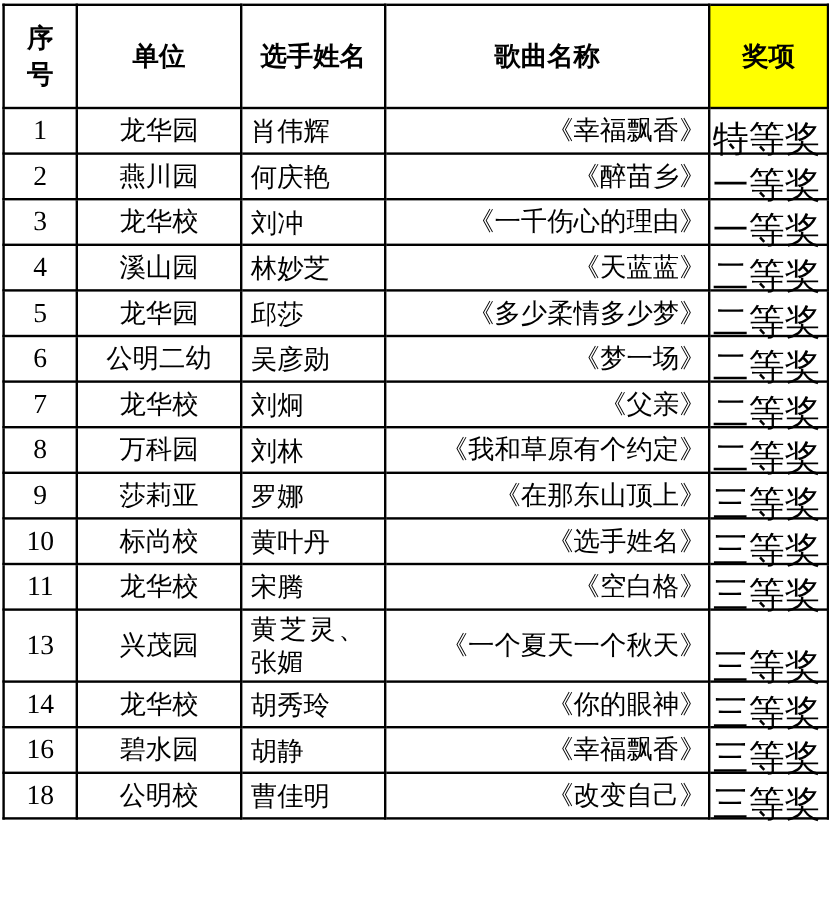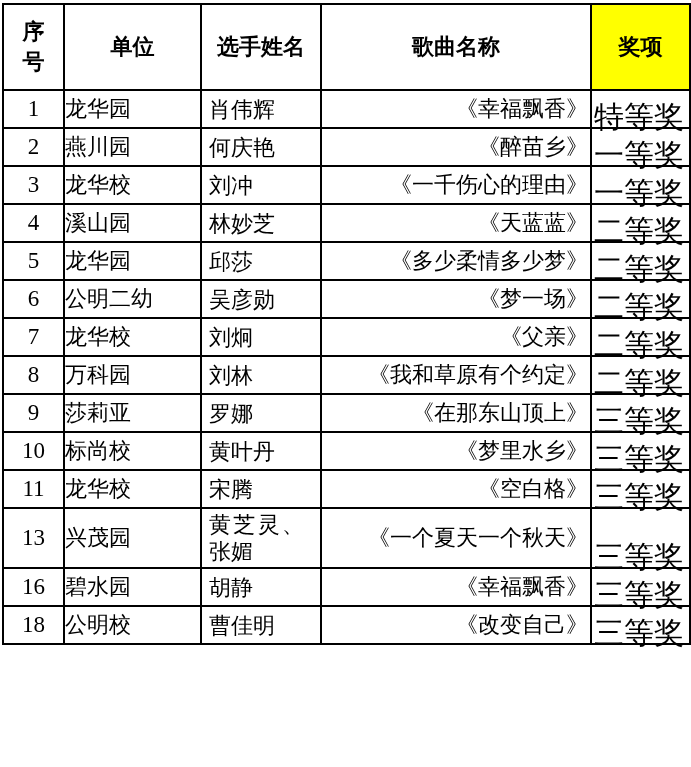--- a/index.html
+++ b/index.html
@@ -41,20 +41,21 @@
     height: 38px;
     font-size: 22px;
     vertical-align: middle;
   }
   td.cell-no {
     text-align: center;
     font-size: 23px;
     padding: 0;
   }
   td.cell-unit {
+    text-align: center;
     padding: 0;
   }
   td.cell-name {
     text-align: justify;
     text-justify: inter-character;
     padding: 2px 16px 2px 7px;
     line-height: 27px;
     font-family: Liberation Serif, serif;
   }
   td.cell-song {
@@ -158,38 +159,45 @@
         <td class="cell-no">9</td>
         <td class="cell-unit">莎莉亚</td>
         <td class="cell-name">罗娜</td>
         <td class="cell-song">《在那东山顶上》</td>
         <td class="cell-award"><span class="award-text">三等奖</span></td>
       </tr>
       <tr>
         <td class="cell-no">10</td>
         <td class="cell-unit">标尚校</td>
         <td class="cell-name">黄叶丹</td>
-        <td class="cell-song">《梦里水乡》</td>
+        <td class="cell-song">《选手姓名》</td>
         <td class="cell-award"><span class="award-text">三等奖</span></td>
       </tr>
       <tr>
         <td class="cell-no">11</td>
         <td class="cell-unit">龙华校</td>
         <td class="cell-name">宋腾</td>
         <td class="cell-song">《空白格》</td>
         <td class="cell-award"><span class="award-text">三等奖</span></td>
       </tr>
       <tr>
         <td class="cell-no">13</td>
         <td class="cell-unit">兴茂园</td>
         <td class="cell-name">黄芝灵、张媚</td>
         <td class="cell-song">《一个夏天一个秋天》</td>
         <td class="cell-award"><span class="award-text">三等奖</span></td>
       </tr>
       <tr>
+        <td class="cell-no">14</td>
+        <td class="cell-unit">龙华校</td>
+        <td class="cell-name">胡秀玲</td>
+        <td class="cell-song">《你的眼神》</td>
+        <td class="cell-award"><span class="award-text">三等奖</span></td>
+      </tr>
+      <tr>
         <td class="cell-no">16</td>
         <td class="cell-unit">碧水园</td>
         <td class="cell-name">胡静</td>
         <td class="cell-song">《幸福飘香》</td>
         <td class="cell-award"><span class="award-text">三等奖</span></td>
       </tr>
       <tr>
         <td class="cell-no">18</td>
         <td class="cell-unit">公明校</td>
         <td class="cell-name">曹佳明</td>

